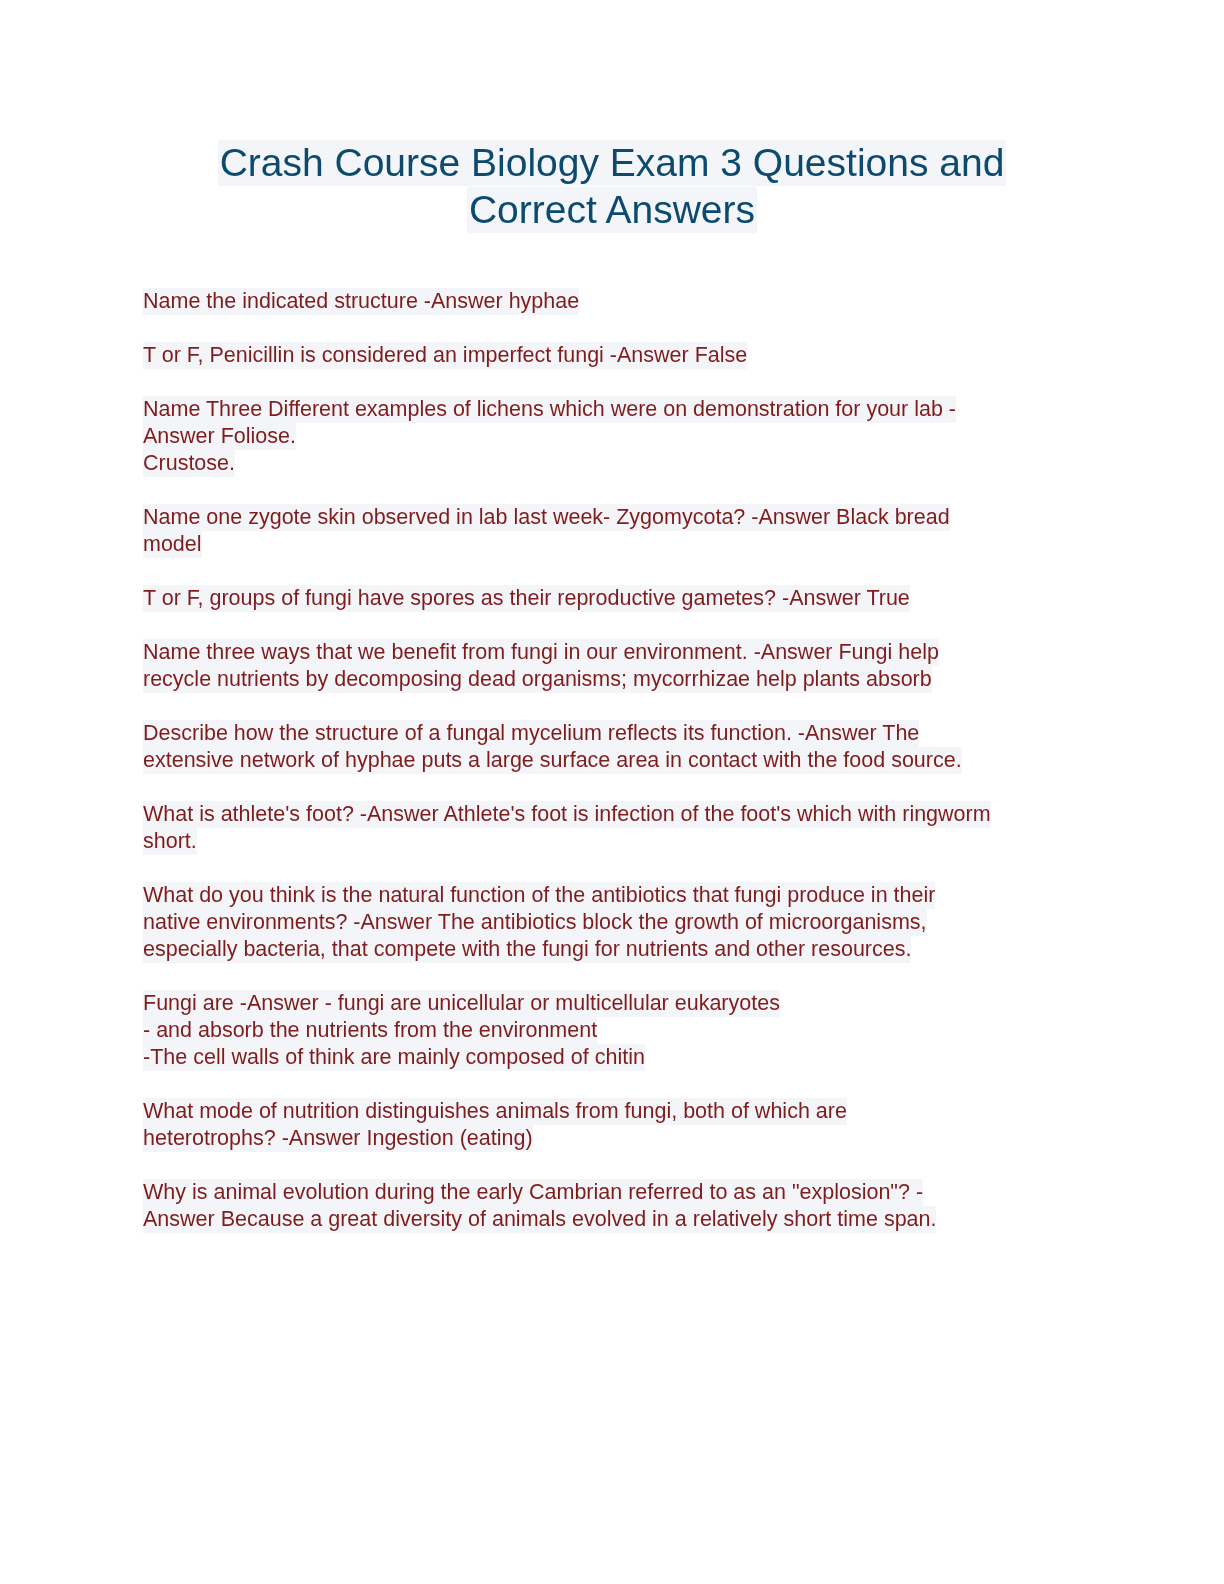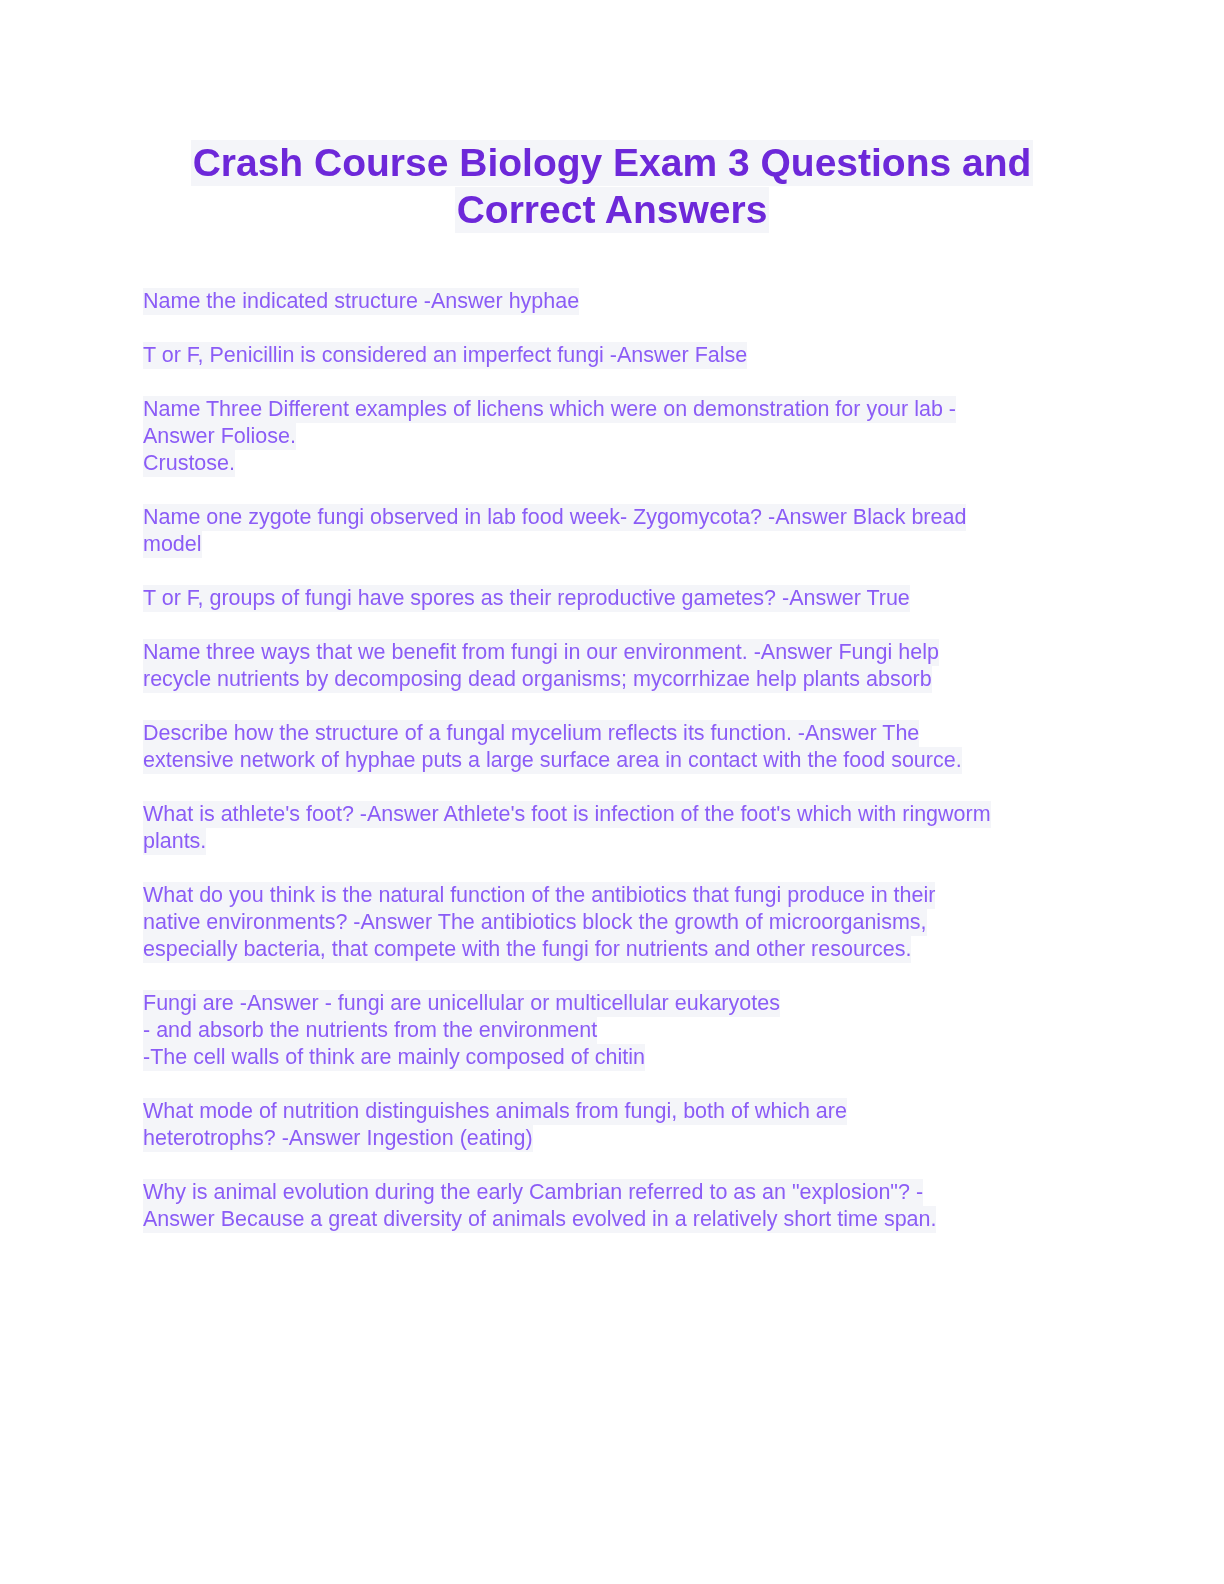--- a/index.html
+++ b/index.html
@@ -23,22 +23,22 @@
   .title-block {
     position: absolute;
     left: 0;
     top: 140px;
     width: 1224px;
     text-align: center;
   }
   .title-line {
     display: inline-block;
     background: #f4f5f9;
-    color: #6d28d9;
-    font-weight: bold;
+    color: #0c4a6e;
+    font-weight: normal;
     font-size: 39px;
     line-height: 46px;
     padding: 0 2px;
     letter-spacing: 0px;
   }
   .title-row {
     height: 47px;
   }
   .body-block {
     position: absolute;
@@ -49,21 +49,21 @@
   .qa {
     margin: 0 0 27px 0;
   }
   .line {
     display: block;
     height: 27px;
   }
   .line span {
     display: inline-block;
     background: #f4f5f9;
-    color: #8b5cf6;
+    color: #7f1d1d;
     font-size: 21.5px;
     line-height: 27px;
     white-space: pre;
   }
 </style>
 </head>
 <body>
 
 <div class="page">
 
@@ -82,42 +82,42 @@
       <div class="line"><span>T or F, Penicillin is considered an imperfect fungi -Answer False</span></div>
     </div>
 
     <div class="qa">
       <div class="line"><span>Name Three Different examples of lichens which were on demonstration for your lab -</span></div>
       <div class="line"><span>Answer Foliose.</span></div>
       <div class="line"><span>Crustose.</span></div>
     </div>
 
     <div class="qa">
-      <div class="line"><span>Name one zygote fungi observed in lab food week- Zygomycota? -Answer Black bread</span></div>
+      <div class="line"><span>Name one zygote skin observed in lab last week- Zygomycota? -Answer Black bread</span></div>
       <div class="line"><span>model</span></div>
     </div>
 
 
     <div class="qa">
       <div class="line"><span>T or F, groups of fungi have spores as their reproductive gametes? -Answer True</span></div>
     </div>
 
     <div class="qa">
       <div class="line"><span>Name three ways that we benefit from fungi in our environment. -Answer Fungi help</span></div>
       <div class="line"><span>recycle nutrients by decomposing dead organisms; mycorrhizae help plants absorb</span></div>
     </div>
 
     <div class="qa">
       <div class="line"><span>Describe how the structure of a fungal mycelium reflects its function. -Answer The</span></div>
       <div class="line"><span>extensive network of hyphae puts a large surface area in contact with the food source.</span></div>
     </div>
 
     <div class="qa">
       <div class="line"><span>What is athlete's foot? -Answer Athlete's foot is infection of the foot's which with ringworm</span></div>
-      <div class="line"><span>plants.</span></div>
+      <div class="line"><span>short.</span></div>
     </div>
 
     <div class="qa">
       <div class="line"><span>What do you think is the natural function of the antibiotics that fungi produce in their</span></div>
       <div class="line"><span>native environments? -Answer The antibiotics block the growth of microorganisms,</span></div>
       <div class="line"><span>especially bacteria, that compete with the fungi for nutrients and other resources.</span></div>
     </div>
 
     <div class="qa">
       <div class="line"><span>Fungi are -Answer - fungi are unicellular or multicellular eukaryotes</span></div>

